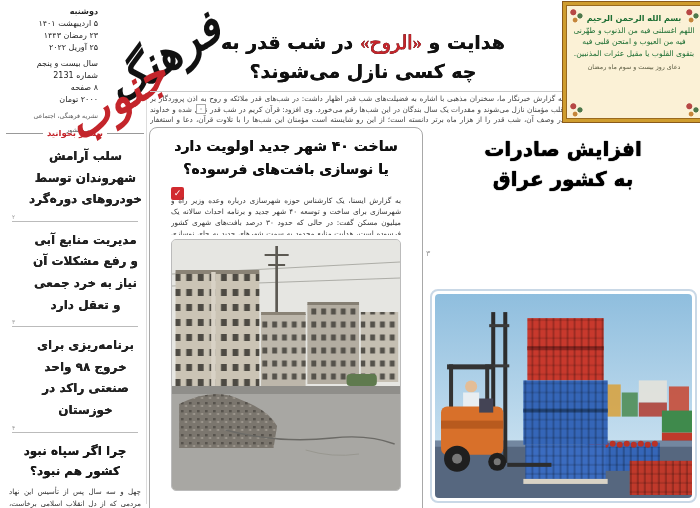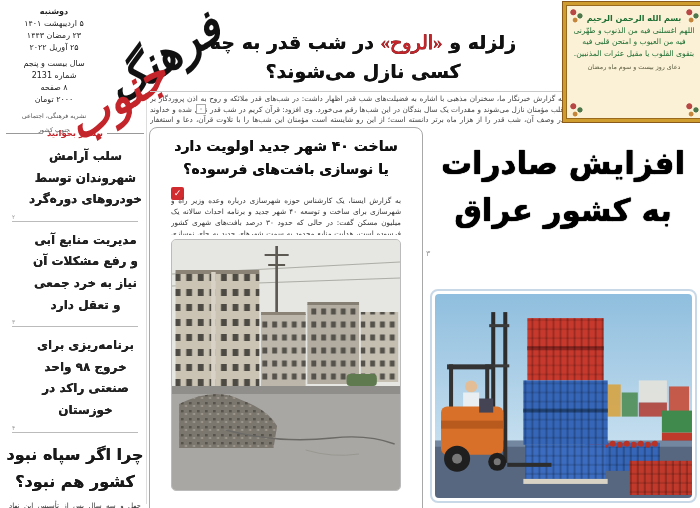--- a/index.html
+++ b/index.html
@@ -5,21 +5,21 @@
   * { margin:0; padding:0; box-sizing:border-box; }
   body { background:#e9e9e9; font-family:"DejaVu Sans", sans-serif; }
   .page {
     position:relative; width:700px; height:508px; margin:0 auto;
     background:#ffffff; overflow:hidden; direction:rtl; color:#1a1a1a;
   }
 
   
   .masthead-info {
     position:absolute; left:10px; top:6px; width:88px;
-    font-size:8px; line-height:1.5; text-align:center; color:#222;
+    font-size:8px; line-height:1.5; text-align:right; color:#222;
   }
   .masthead-info .day { font-weight:bold; }
   .masthead-info .grp { margin-top:4px; }
   .masthead-info .tiny { font-size:6.3px; color:#555; margin-top:5px; line-height:1.5; }
 
   
   .logo { position:absolute; left:66px; top:0; width:180px; height:128px; pointer-events:none; }
   .logo .lg { position:absolute; font-weight:bold; font-style:italic; white-space:nowrap;
               font-family:"DejaVu Serif", serif; }
   .logo .lg-black { left:34px; top:30px; font-size:46px; color:#111; transform:rotate(-33deg); }
@@ -67,41 +67,41 @@
 
   
   .sidebar { position:absolute; left:6px; top:100px; width:138px; }
   .read-more { display:flex; align-items:center; gap:4px; color:#c4252b;
     font-size:8.5px; font-weight:bold;margin-top:28px; }
   .read-more::before, .read-more::after { content:""; flex:1; border-top:1px solid #999; }
   .sb-item { font-size:12px; font-weight:bold; text-align:center; line-height:1.8;
     padding:8px 2px 2px; color:#222; text-shadow:0 0 .3px #000;margin-left:21px; }
   .pgref { display:block; text-align:left; font-size:6px; color:#999; padding:0 6px; height:8px; }
   .sb-div { border-bottom:1px solid #bbb; margin:0 6px; }
-  .opinion-title { font-size:16px; font-weight:bold; text-align:center; line-height:1.7;
+  .opinion-title { font-size:12px; font-weight:bold; text-align:center; line-height:1.7;
     padding:8px 0 3px; text-shadow:0 0 .4px #000; }
   .opinion-body { font-size:7.1px; line-height:1.58; text-align:justify; color:#333;
     padding:2px 3px 0; height:102px; overflow:hidden; }
 
   
   .center-box { position:absolute; left:149px; top:127px; width:274px; height:456px;
     border:1px solid #a8a8a8; border-radius:8px; background:#fff; padding:7px 21px; }
   .center-title { font-size:14px; font-weight:bold; line-height:1.65; text-align:center;
     color:#111; text-shadow:0 0 .4px #000; }
   .check-row { text-align:left; height:14px; }
   .check { display:inline-block; width:13px; height:13px; background:#d12a2f; color:#fff;
     font-size:9px; line-height:13px; text-align:center; border-radius:2px; }
   .center-body { font-size:7.3px; line-height:1.5; text-align:justify; color:#333;
     height:39px; overflow:hidden; margin-top:1px; }
   .center-photo { margin-top:4px; width:100%; height:252px; border:1px solid #bbb;
     border-radius:5px; overflow:hidden; background:#ddd; }
 
   
-  .lead-title { position:absolute; left:428px; top:140px; width:270px; text-align:center;
-    font-weight:bold; color:#000; font-size:31px; line-height:1.52;
+  .lead-title { position:absolute; left:428px; top:134px; width:270px; text-align:center;
+    font-weight:bold; color:#000; font-size:20px; line-height:1.52;
     text-shadow:0 0 .8px #000, 0 0 .8px #000; }
   .lead-ref { position:absolute; left:426px; top:249px; font-size:8px; color:#999; }
   .lead-photo { position:absolute; left:430px; top:289px; width:267px; height:214px;
     background:#fff; border:2px solid #c9d8e6; border-radius:8px; padding:3px; }
   .lead-photo .inner { width:100%; height:100%; border-radius:4px; overflow:hidden; }
 
   svg { display:block; }
 </style>
 </head>
 <body>
@@ -120,21 +120,21 @@
     <div class="tiny">نشریه فرهنگی، اجتماعی</div>
     <div class="tiny">جنوب کشور</div>
   </div>
 
   <div class="logo">
     <span class="lg lg-black">فرهنگ</span>
     <span class="lg lg-red">جنوب</span>
   </div>
 
   <div class="top-headline">
-    <span>زلزله و </span><span class="hl">«الروح»</span><span> در شب قدر به چه کسی نازل می‌شوند؟</span>
+    <span>هدایت و </span><span class="hl">«الروح»</span><span> در شب قدر به چه کسی نازل می‌شوند؟</span>
   </div>
   <div class="top-rule"></div>
   <div class="top-body">به گزارش خبرنگار ما، سخنران مذهبی با اشاره به فضیلت‌های شب قدر اظهار داشت: در شب‌های قدر ملائکه و روح به اذن پروردگار بر قلب مؤمنان نازل می‌شوند و مقدرات یک سال بندگان در این شب‌ها رقم می‌خورد. وی افزود: قرآن کریم در شب قدر نازل شده و خداوند در وصف آن، شب قدر را از هزار ماه برتر دانسته است؛ از این رو شایسته است مؤمنان این شب‌ها را با تلاوت قرآن، دعا و استغفار سپری کنند و در مسیر بندگی خالصانه گام بردارند تا از برکات این شب‌های عزیز بهره‌مند شوند.</div>
   <div class="mini-box">-</div>
 
   <div class="dua-box">
     <div class="dua-corner c-tl"></div>
     <div class="dua-corner c-tr"></div>
     <div class="dua-corner c-bl"></div>
     <div class="dua-corner c-br"></div>

